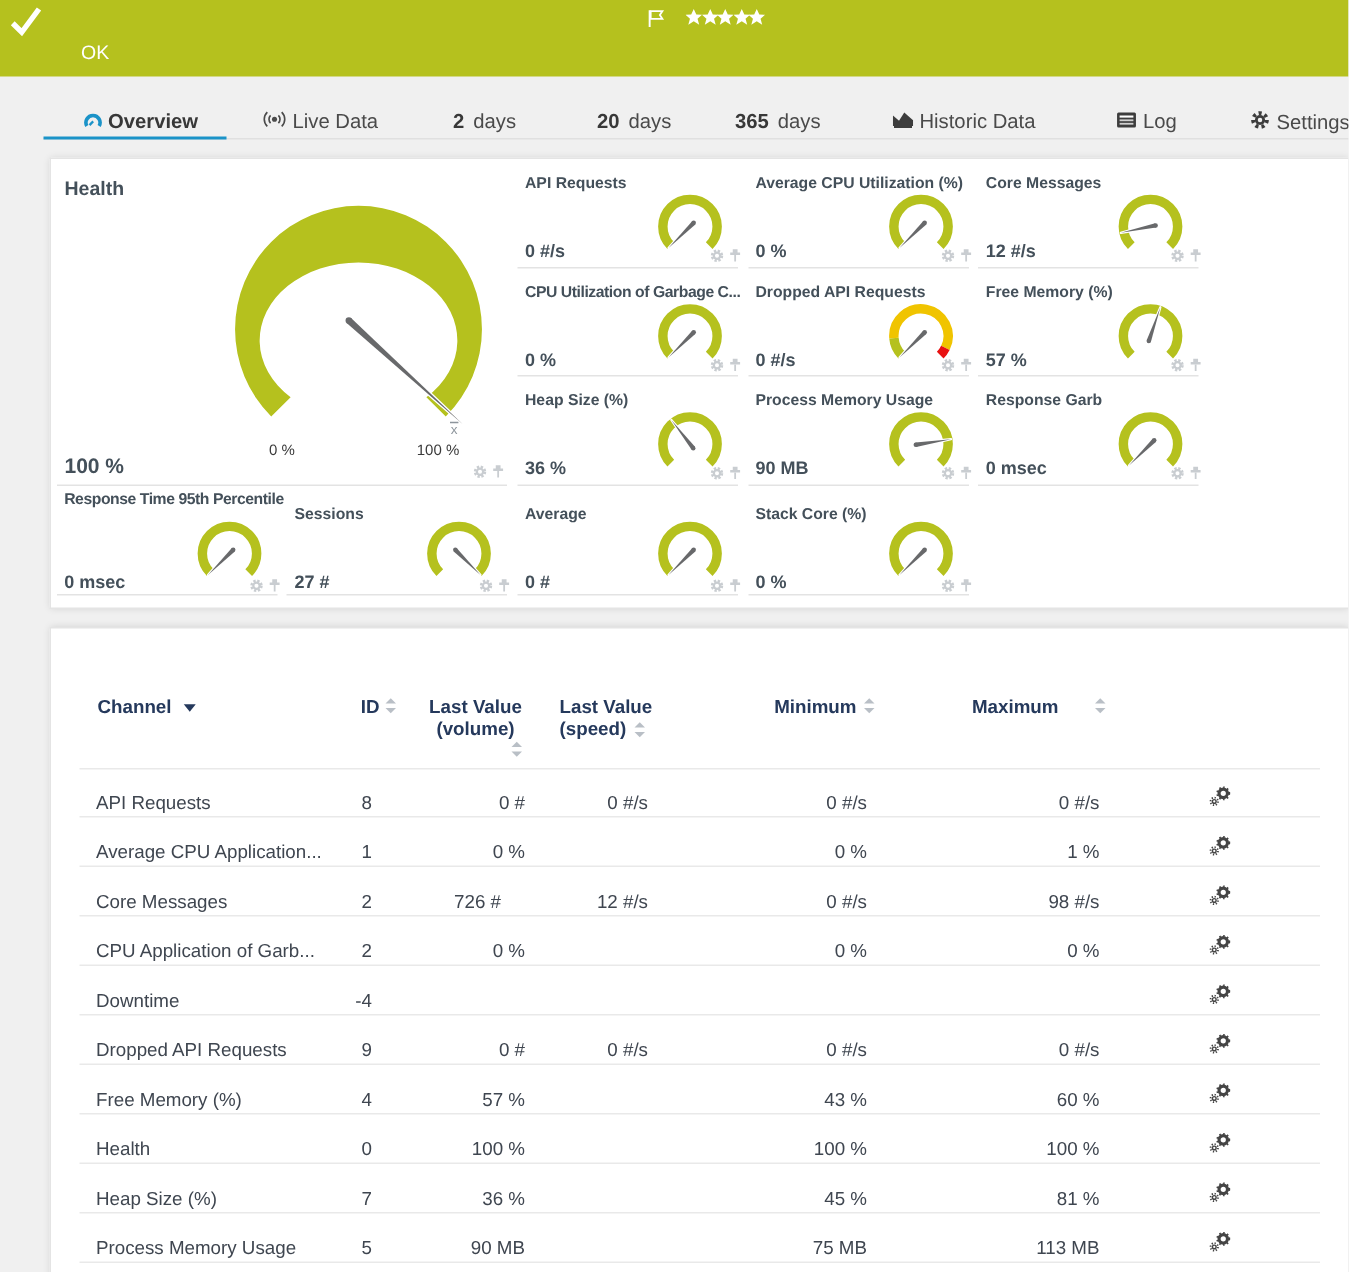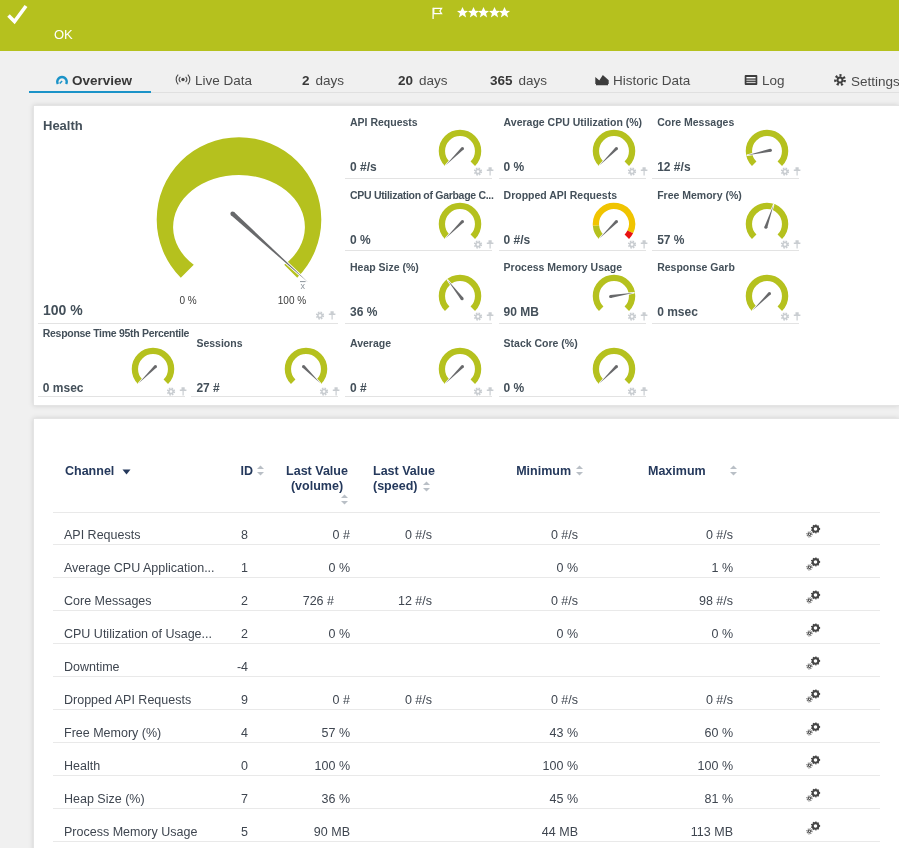--- a/index.html
+++ b/index.html
@@ -404,21 +404,21 @@
 <div class="num" style="right:147px">98 #/s</div>
 <div class="rg"><svg width="15" height="14" viewBox="0 0 15 14">
           <circle cx="9.5" cy="4.9" r="2.8" fill="none" stroke="#454545" stroke-width="2.1"></circle>
           <circle cx="9.5" cy="4.9" r="3.9" fill="none" stroke="#454545" stroke-width="1.5" stroke-dasharray="1.0 1.55"></circle>
           <circle cx="3.5" cy="10.3" r="1.7" fill="#454545"></circle>
           <circle cx="3.5" cy="10.3" r="2.5" fill="none" stroke="#454545" stroke-width="1.2" stroke-dasharray="0.85 1.1"></circle>
           <circle cx="3.5" cy="10.3" r="0.75" fill="#fff"></circle>
         </svg></div>
 </div>
     <div class="trow" style="top:610.8px">
-<div class="c-name">CPU Utilization of Usage...</div>
+<div class="c-name">CPU Application of Garb...</div>
 <div class="num" style="right:632px">2</div>
 <div class="num" style="right:530px">0 %</div>
 <div class="num" style="right:448px"></div>
 <div class="num" style="right:302px">0 %</div>
 <div class="num" style="right:147px">0 %</div>
 <div class="rg"><svg width="15" height="14" viewBox="0 0 15 14">
           <circle cx="9.5" cy="4.9" r="2.8" fill="none" stroke="#454545" stroke-width="2.1"></circle>
           <circle cx="9.5" cy="4.9" r="3.9" fill="none" stroke="#454545" stroke-width="1.5" stroke-dasharray="1.0 1.55"></circle>
           <circle cx="3.5" cy="10.3" r="1.7" fill="#454545"></circle>
           <circle cx="3.5" cy="10.3" r="2.5" fill="none" stroke="#454545" stroke-width="1.2" stroke-dasharray="0.85 1.1"></circle>
@@ -498,21 +498,21 @@
           <circle cx="3.5" cy="10.3" r="1.7" fill="#454545"></circle>
           <circle cx="3.5" cy="10.3" r="2.5" fill="none" stroke="#454545" stroke-width="1.2" stroke-dasharray="0.85 1.1"></circle>
           <circle cx="3.5" cy="10.3" r="0.75" fill="#fff"></circle>
         </svg></div>
 </div>
     <div class="trow" style="top:808.8px">
 <div class="c-name">Process Memory Usage</div>
 <div class="num" style="right:632px">5</div>
 <div class="num" style="right:530px">90 MB</div>
 <div class="num" style="right:448px"></div>
-<div class="num" style="right:302px">44 MB</div>
+<div class="num" style="right:302px">75 MB</div>
 <div class="num" style="right:147px">113 MB</div>
 <div class="rg"><svg width="15" height="14" viewBox="0 0 15 14">
           <circle cx="9.5" cy="4.9" r="2.8" fill="none" stroke="#454545" stroke-width="2.1"></circle>
           <circle cx="9.5" cy="4.9" r="3.9" fill="none" stroke="#454545" stroke-width="1.5" stroke-dasharray="1.0 1.55"></circle>
           <circle cx="3.5" cy="10.3" r="1.7" fill="#454545"></circle>
           <circle cx="3.5" cy="10.3" r="2.5" fill="none" stroke="#454545" stroke-width="1.2" stroke-dasharray="0.85 1.1"></circle>
           <circle cx="3.5" cy="10.3" r="0.75" fill="#fff"></circle>
         </svg></div>
 </div>
 </div>

